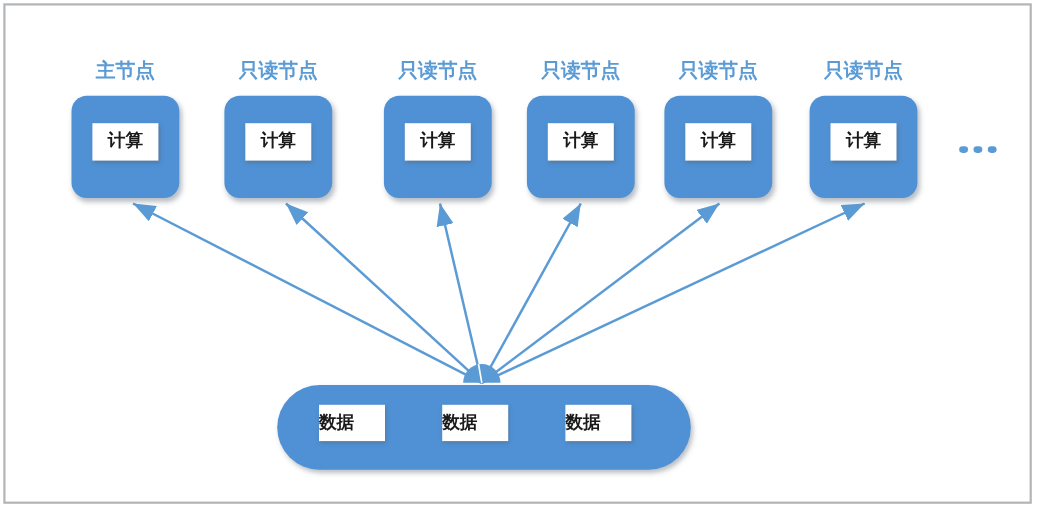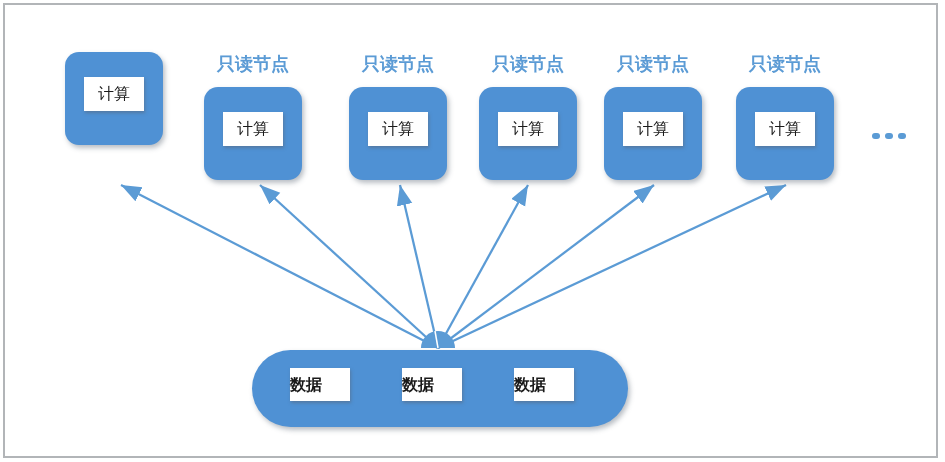--- a/index.html
+++ b/index.html
@@ -7,21 +7,21 @@
   .canvas{position:absolute;inset:0;background:#ffffff;}
   .frame{position:absolute;left:3px;top:3px;right:7px;bottom:4px;border:2px solid var(--frame-border,#b2b5b8);pointer-events:none;}
   .arrows{position:absolute;left:0;top:0;z-index:1;}
   .arrows line.link{stroke:var(--arrow,#5b9bd5);stroke-width:2.25;}
   .arrows .ah{fill:var(--arrow,#5b9bd5);}
   .arrows .fan{fill:var(--arrow,#5b9bd5);}
   .arrows .gap{stroke:#ffffff;stroke-width:1.5;}
   .node-group{position:absolute;top:52px;width:98px;z-index:2;text-align:center;}
   .node-label{font-size:18px;font-weight:bold;color:var(--label-text,#5b9bd5);white-space:nowrap;height:24px;line-height:24px;margin-bottom:11px;}
   .node-box{position:relative;width:98px;height:93px;background:var(--node-fill,#4f91d4);border-radius:14px;box-shadow:2px 3px 5px rgba(100,110,125,.45);}
-  .inner-box{position:absolute;left:50%;top:25px;transform:translateX(-50%);width:60px;height:34px;line-height:34px;background:var(--box-bg,#fff);color:var(--box-text,#1a1a1a);font-size:16px;font-weight:400;box-shadow:1px 2px 3px rgba(90,100,115,.5);text-align:center;}
+  .inner-box{position:absolute;left:50%;top:25px;transform:translateX(-50%);width:60px;height:34px;line-height:34px;background:var(--box-bg,#fff);color:var(--box-text,#1a1a1a);font-size:16px;font-weight:700;box-shadow:1px 2px 3px rgba(90,100,115,.5);text-align:center;}
   .more{position:absolute;left:872px;top:133px;z-index:2;display:flex;gap:5px;}
   .more .dash{width:8px;height:6px;border-radius:3px;background:var(--label-text,#5b9bd5);}
   .pill{position:absolute;left:252px;top:350px;width:376px;height:77px;background:var(--node-fill,#4f91d4);border-radius:38.5px;box-shadow:2px 3px 5px rgba(100,110,125,.45);z-index:2;}
   .data-box{position:absolute;top:18px;width:60px;height:33px;line-height:33px;background:var(--box-bg,#fff);color:var(--box-text,#1a1a1a);font-size:16px;font-weight:600;box-shadow:1px 2px 3px rgba(90,100,115,.5);}
   .data-box.d0{left:38px;} .data-box.d1{left:150px;} .data-box.d2{left:262px;}
 </style>
 </head>
 <body>
 
 <div class="canvas">
@@ -36,20 +36,21 @@
     <line class="link" x1="438" y1="348" x2="260" y2="185" marker-end="url(#ah)"></line>
     <line class="link" x1="438" y1="348" x2="400" y2="185" marker-end="url(#ah)"></line>
     <line class="link" x1="438" y1="348" x2="528" y2="185" marker-end="url(#ah)"></line>
     <line class="link" x1="438" y1="348" x2="654" y2="185" marker-end="url(#ah)"></line>
     <line class="link" x1="438" y1="348" x2="786" y2="185" marker-end="url(#ah)"></line>
     <path class="fan" d="M421,348 A17,17 0 0 1 455,348 Z"></path>
     <line class="gap" x1="438" y1="348" x2="435" y2="331"></line>
   </svg>
 
   <div class="node-group" style="left:65px">
+    <div class="node-label">主节点</div>
     <div class="node-box">
       <div class="inner-box">计算</div>
     </div>
   </div>
 
   <div class="node-group" style="left:204px">
     <div class="node-label">只读节点</div>
     <div class="node-box">
       <div class="inner-box">计算</div>
     </div>

